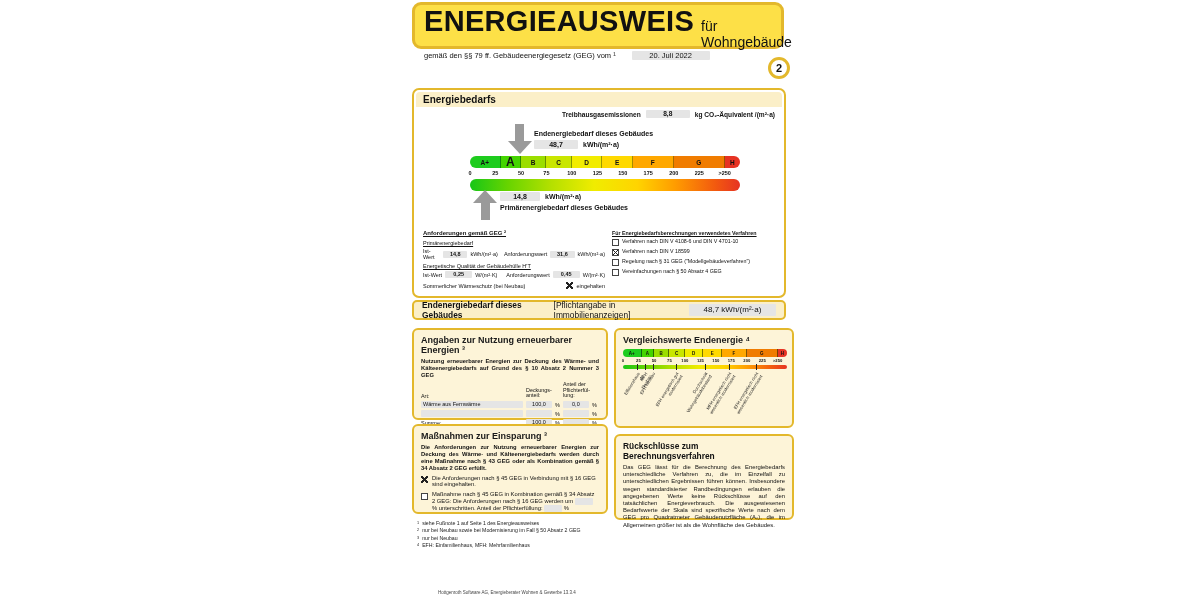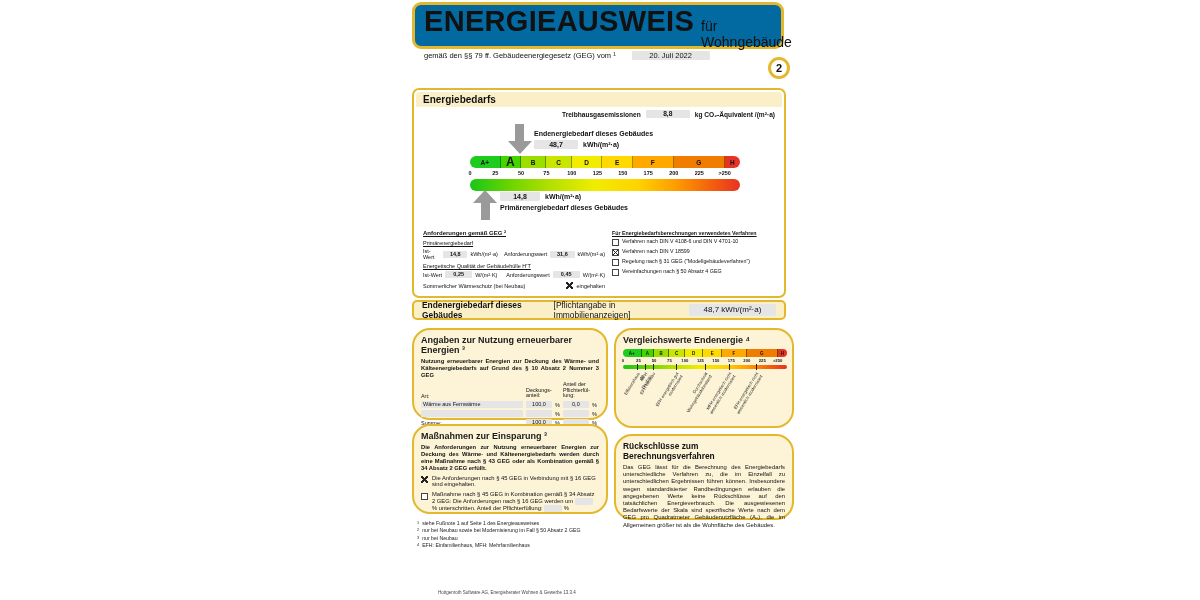--- a/index.html
+++ b/index.html
@@ -2,21 +2,21 @@
 <html><head>
 <meta charset="utf-8">
 <style>
   html,body{margin:0;padding:0}
   body{width:1200px;height:600px;background:#fff;font-family:"Liberation Sans",sans-serif;color:#111;position:relative;overflow:hidden}
   .doc{position:absolute;left:410px;top:0;width:386px;height:600px}
   .fld{background:#E5E5E5;display:inline-block;text-align:center;border-radius:1px}
   .b{font-weight:bold}
   .sp{flex:1}
   
-  .hbox{position:absolute;left:2px;top:2px;width:372px;height:47px;border:3px solid #E3B82C;border-radius:9px;background:#0369a1;box-sizing:border-box;padding:2px 9px}
+  .hbox{position:absolute;left:2px;top:2px;width:372px;height:47px;border:3px solid #E3B82C;border-radius:9px;background:#fde047;box-sizing:border-box;padding:2px 9px}
   .hrow1{display:flex;align-items:baseline}
   .title{font-size:29px;font-weight:bold;letter-spacing:.3px;line-height:29px}
   .subtitle{font-size:14px;font-weight:normal;margin-left:7px}
   .hrow2{display:flex;align-items:center;gap:16px;font-size:7.5px;margin-top:1px}
   .datefld{width:78px;font-size:7.5px;height:9px;line-height:9px}
   
   .metaband{position:absolute;left:2px;top:57px;width:352px;height:22px;background:#FBEFC8;border-radius:4px;display:flex;align-items:center;gap:6px;padding:0 9px;box-sizing:border-box;font-size:8.6px}
   .regfld{width:92px;font-size:8px;height:11px;line-height:11px}
   .badge{position:absolute;left:358px;top:57px;width:16px;height:16px;border:3px solid #E3B82C;border-radius:50%;background:#fff;font-weight:bold;font-size:11px;display:flex;align-items:center;justify-content:center}
   
@@ -53,21 +53,21 @@
   .verfcol{position:absolute;left:198px;top:140px;width:172px;font-size:5.3px}
   .verfcol .t{font-weight:bold;text-decoration:underline;margin-bottom:2px}
   .vitem{display:flex;gap:3px;margin:2px 0;align-items:flex-start}
   .bx{flex:0 0 auto;width:5px;height:5px;border:1px solid #444;margin-top:1px;background:#fff}
   .bx.checked,.xmark{background-image:linear-gradient(45deg,transparent 42%,#222 42%,#222 58%,transparent 58%),linear-gradient(-45deg,transparent 42%,#222 42%,#222 58%,transparent 58%)}
   .xmark{display:inline-block;width:7px;height:7px;flex:0 0 auto}
   
   .endband{position:absolute;left:2px;top:300px;width:374px;height:20px;border:2px solid #E3B82C;border-radius:5px;background:#FBEFC8;box-sizing:border-box;display:flex;align-items:center;gap:5px;padding:0 8px;font-size:8.4px}
   .endbandfld{width:98px;height:12px;line-height:12px;font-size:8px}
   
-  .cbox{position:absolute;border:2px solid #E3B82C;border-radius:18px;background:#FDF4D8;box-sizing:border-box;padding:5px 7px}
+  .cbox{position:absolute;border:2px solid #E3B82C;border-radius:6px;background:#FDF4D8;box-sizing:border-box;padding:5px 7px}
   .h1{font-size:9px;font-weight:bold;margin-bottom:3px;color:#1a1a1a}
   .intro{font-size:5.8px;font-weight:bold;line-height:6.9px;margin-bottom:3px;text-align:justify}
   .thead{display:flex;gap:3px;align-items:flex-end;font-size:5.4px;margin-bottom:2px}
   .cart{width:102px}
   .cnum{width:34px;white-space:pre-line;line-height:5.8px}
   .drow{display:flex;gap:3px;align-items:center;font-size:5.5px;margin:2px 0}
   .fa{width:102px;height:7px}
   .fn{width:26px;height:7px;line-height:7px}
   .mitem{display:flex;gap:4px;margin:3px 0;font-size:5.8px;line-height:6.8px;align-items:flex-start}
   .blank{width:18px;height:7px;vertical-align:middle}

